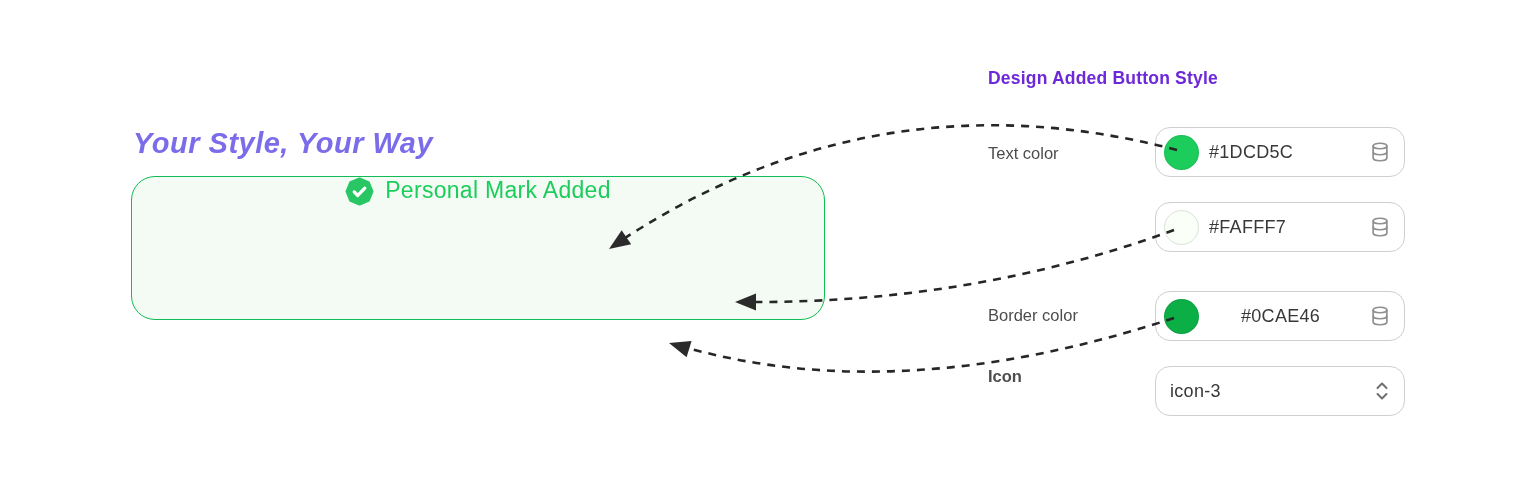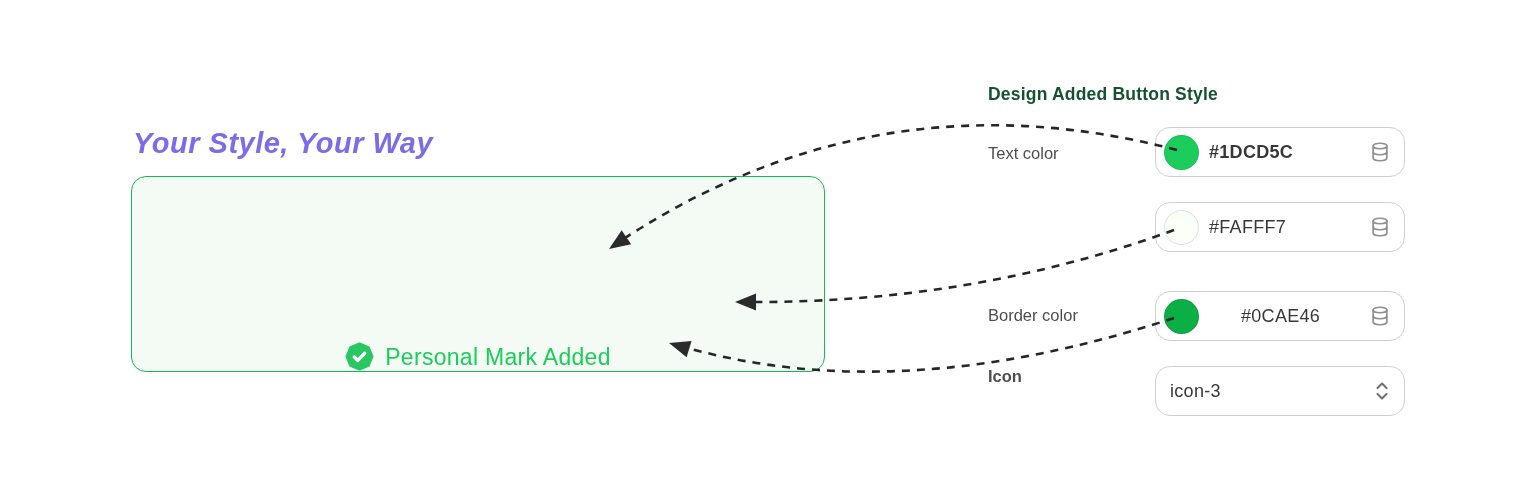--- a/index.html
+++ b/index.html
@@ -24,46 +24,46 @@
     color: #7b6ce9;
     letter-spacing: 0.5px;
     white-space: nowrap;
     text-align: right;
   }
   .preview-button {
     position: absolute;
     left: 131px;
     top: 176px;
     width: 694px;
-    height: 196px;
+    height: 144px;
     background: #f3fbf4;
     border: 1.6px solid #10bc55;
-    border-radius: 15px;
+    border-radius: 24px;
     display: flex;
-    align-items: flex-end;
+    align-items: flex-start;
     justify-content: center;
     gap: 11px;
     cursor: pointer;
   }
   .preview-button .label {
     font-size: 23px;
     color: #1dcd5c;
     letter-spacing: 0.3px;
     white-space: nowrap;
   }
   .badge-icon { width: 29px; height: 29px; display: block; }
 
   
   .panel-title {
     position: absolute;
     left: 988px;
-    top: 84px;
+    top: 68px;
     font-size: 17.5px;
     font-weight: bold;
-    color: #14532d;
+    color: #6d28d9;
     letter-spacing: 0.2px;
     white-space: nowrap;
   }
   .field-label {
     position: absolute;
     left: 988px;
     font-size: 16.5px;
     color: #4d4d4d;
     line-height: 1.45;
   }
@@ -119,21 +119,21 @@
     <svg class="badge-icon" viewBox="0 0 24 24" aria-hidden="true">
       <polygon points="12,1.6 19.35,4.65 22.4,12 19.35,19.35 12,22.4 4.65,19.35 1.6,12 4.65,4.65" fill="#28c764" stroke="#28c764" stroke-width="2.4" stroke-linejoin="round"></polygon>
       <path d="M7.6 12.3 L10.6 15.3 L16.4 9.3" fill="none" stroke="#ffffff" stroke-width="2.7" stroke-linecap="round" stroke-linejoin="round"></path>
     </svg>
     <span class="label">Personal Mark Added</span>
   </div>
 
   <div class="panel-title">Design Added Button Style</div>
 
   <div class="field-label" style="top:142px;">Text color</div>
-  <div class="field" style="top:127px;font-weight:bold;">
+  <div class="field" style="top:127px;">
     <span class="swatch" style="background-color: rgb(29, 205, 92);"></span>
     <span class="value">#1DCD5C</span>
     <span class="trailing">
       <svg class="db-icon" viewBox="0 0 24 24" fill="none" stroke="#8f8f8f" stroke-width="1.8" stroke-linecap="round">
         <ellipse cx="12" cy="5.5" rx="7.5" ry="3"></ellipse>
         <path d="M4.5 5.5 V12 C4.5 13.65 7.86 15 12 15 C16.14 15 19.5 13.65 19.5 12 V5.5"></path>
         <path d="M4.5 12 V18.5 C4.5 20.15 7.86 21.5 12 21.5 C16.14 21.5 19.5 20.15 19.5 18.5 V12"></path>
       </svg>
     </span>
   </div>

